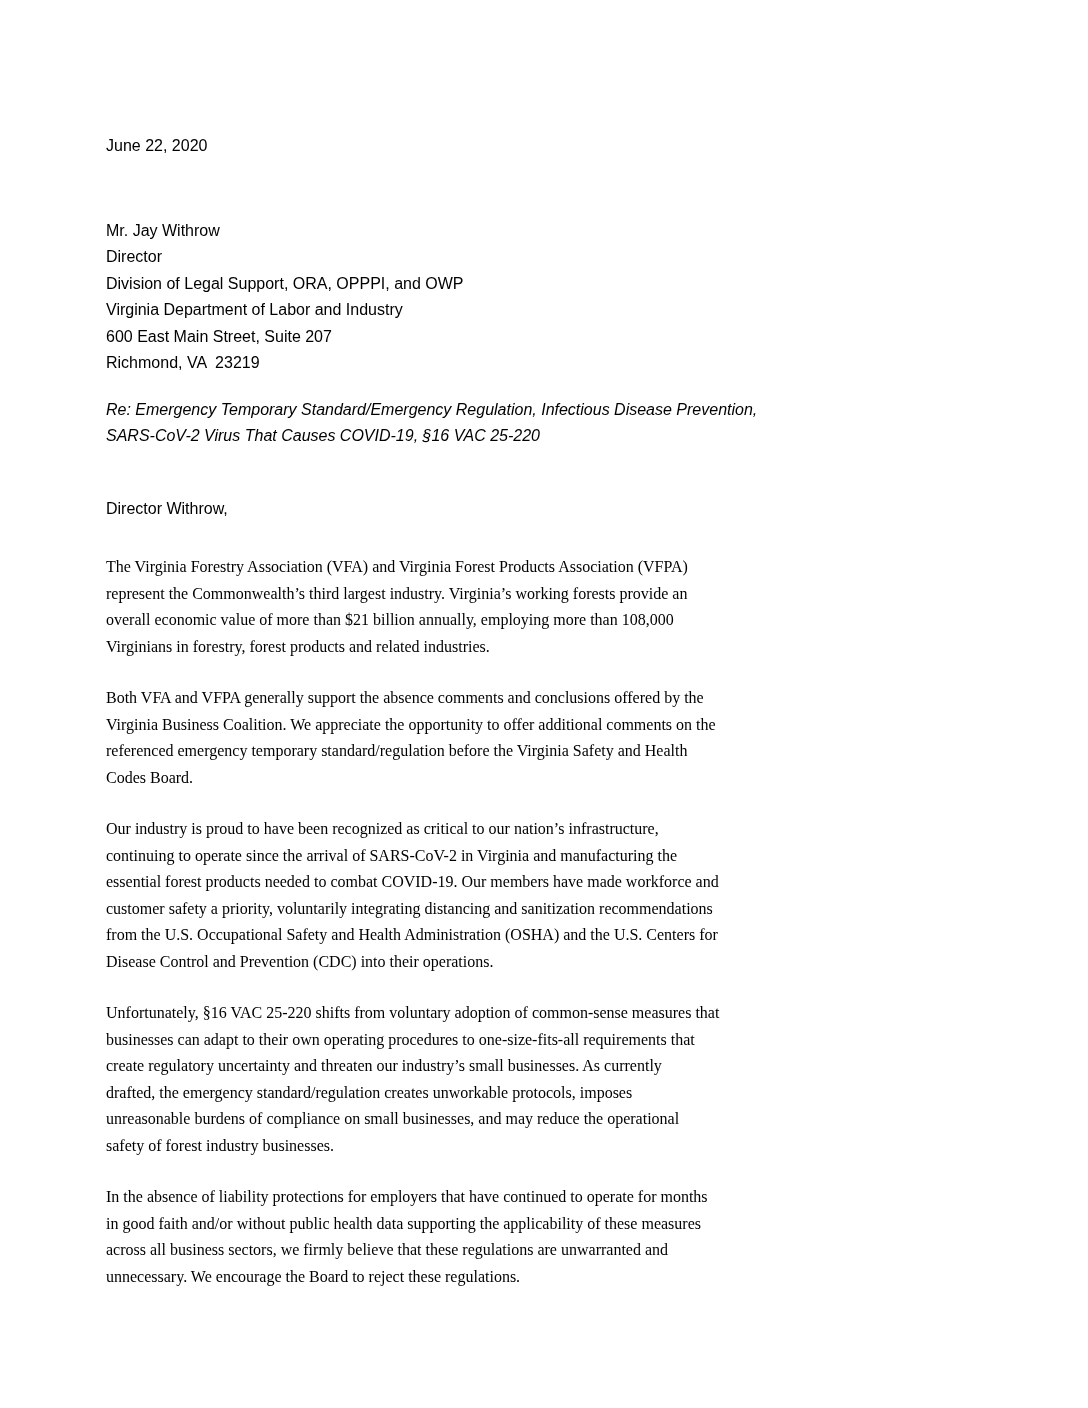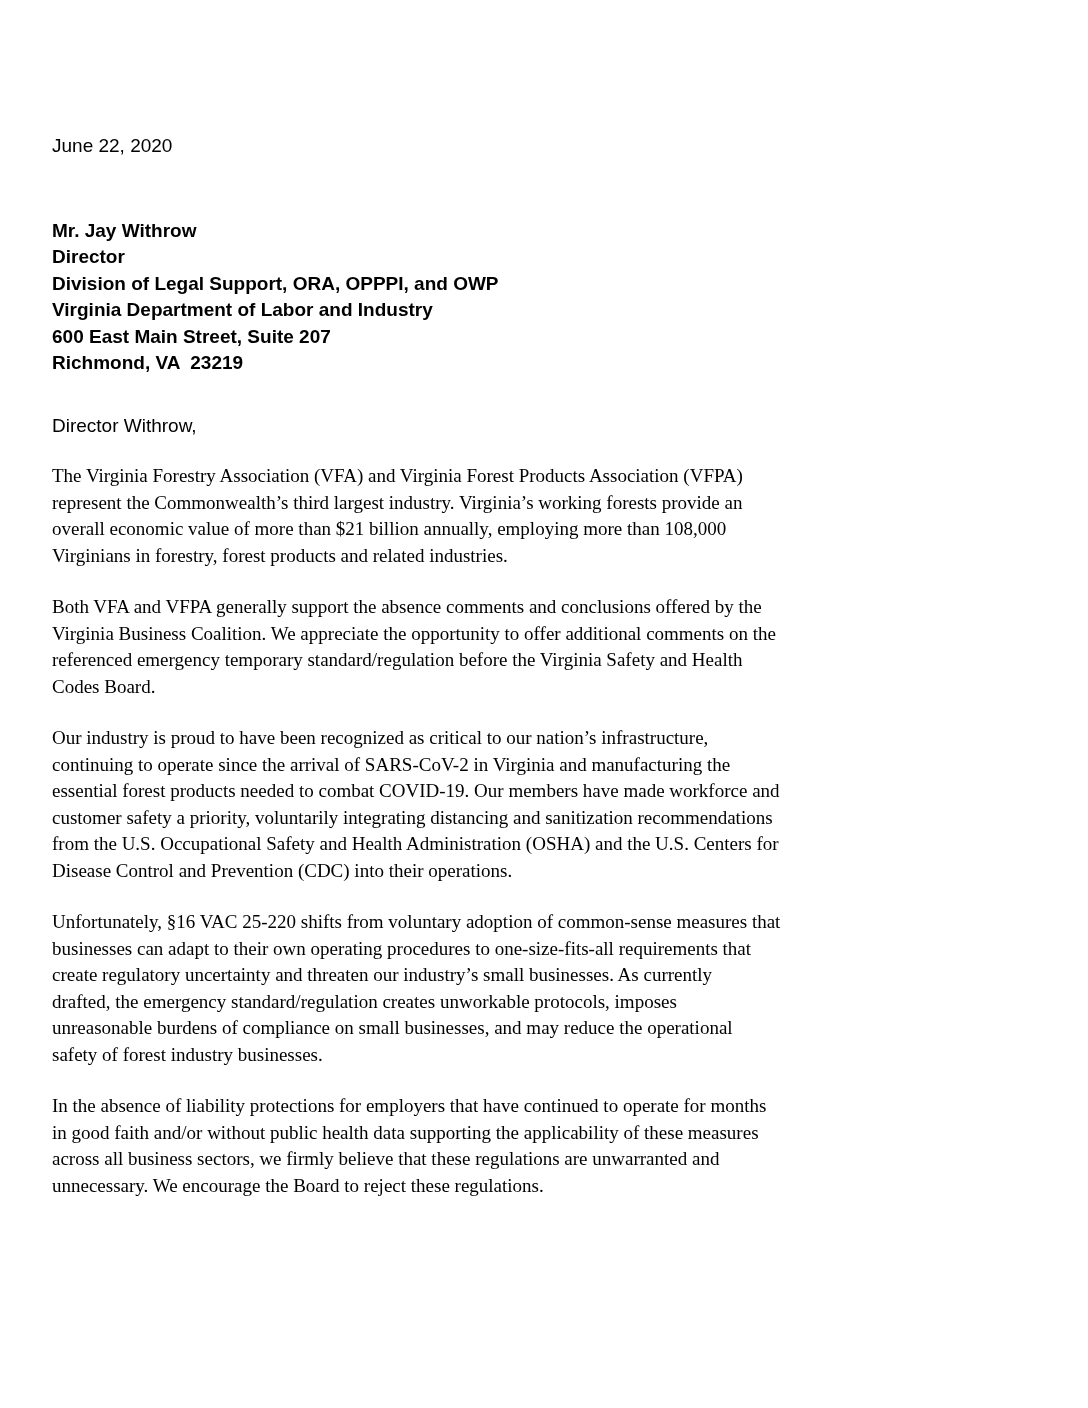--- a/index.html
+++ b/index.html
@@ -8,63 +8,64 @@
     background: #ffffff;
   }
   .page {
     position: relative;
     width: 1088px;
     height: 1408px;
     margin: 0 auto;
     background: #ffffff;
     color: #000000;
     font-family: "Liberation Sans", "DejaVu Sans", sans-serif;
-    font-size: 19px;
+    font-size: 16px;
     line-height: 26.5px;
     box-sizing: border-box;
-    padding: 133px 70px 40px 52px;
+    padding: 133px 70px 40px 106px;
     overflow: hidden;
   }
   .block {
     white-space: pre-wrap;
     margin: 0;
   }
   .date-block {
     margin-bottom: 58px;
   }
   .recipient-block {
-    margin-bottom: 36px;
-    font-weight: bold;
+    margin-bottom: 20px;
   }
   .subject-block {
     font-style: italic;
     margin-bottom: 46px;
   }
   .salutation-block {
-    margin-bottom: 24px;
+    margin-bottom: 32px;
   }
   .para {
     margin-bottom: 25px;
     font-family: Liberation Serif, serif;
   }
 </style>
 </head>
 <body>
 
 <div class="page">
 
   <p class="block date-block">June 22, 2020</p>
 
   <p class="block recipient-block">Mr. Jay Withrow
 Director
 Division of Legal Support, ORA, OPPPI, and OWP
 Virginia Department of Labor and Industry
 600 East Main Street, Suite 207
 Richmond, VA  23219</p>
 
+  <p class="block subject-block">Re: Emergency Temporary Standard/Emergency Regulation, Infectious Disease Prevention,
+SARS-CoV-2 Virus That Causes COVID-19, §16 VAC 25-220</p>
 
   <p class="block salutation-block">Director Withrow,</p>
 
   <p class="block para">The Virginia Forestry Association (VFA) and Virginia Forest Products Association (VFPA)
 represent the Commonwealth’s third largest industry. Virginia’s working forests provide an
 overall economic value of more than $21 billion annually, employing more than 108,000
 Virginians in forestry, forest products and related industries.</p>
 
   <p class="block para">Both VFA and VFPA generally support the absence comments and conclusions offered by the
 Virginia Business Coalition. We appreciate the opportunity to offer additional comments on the

